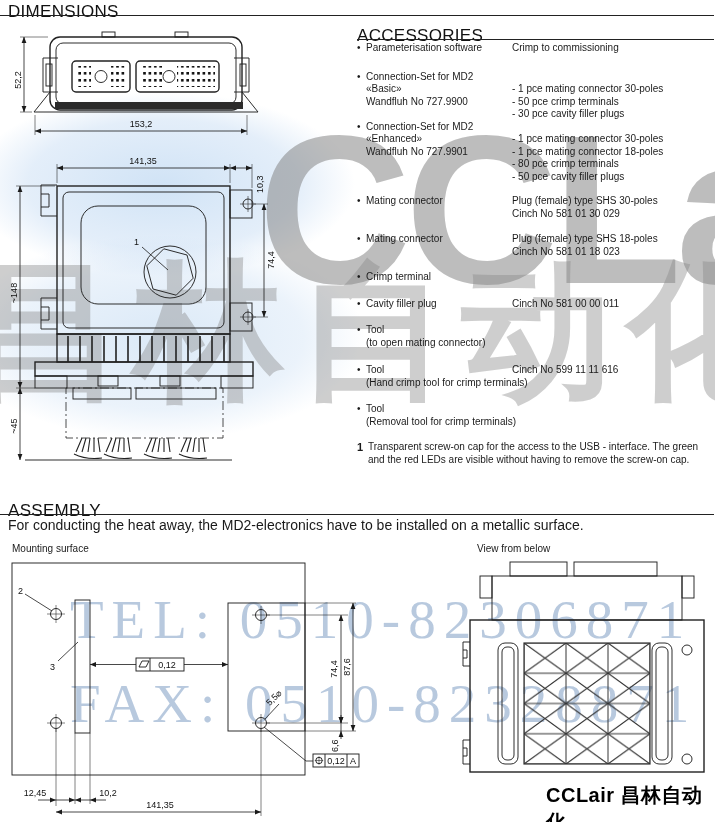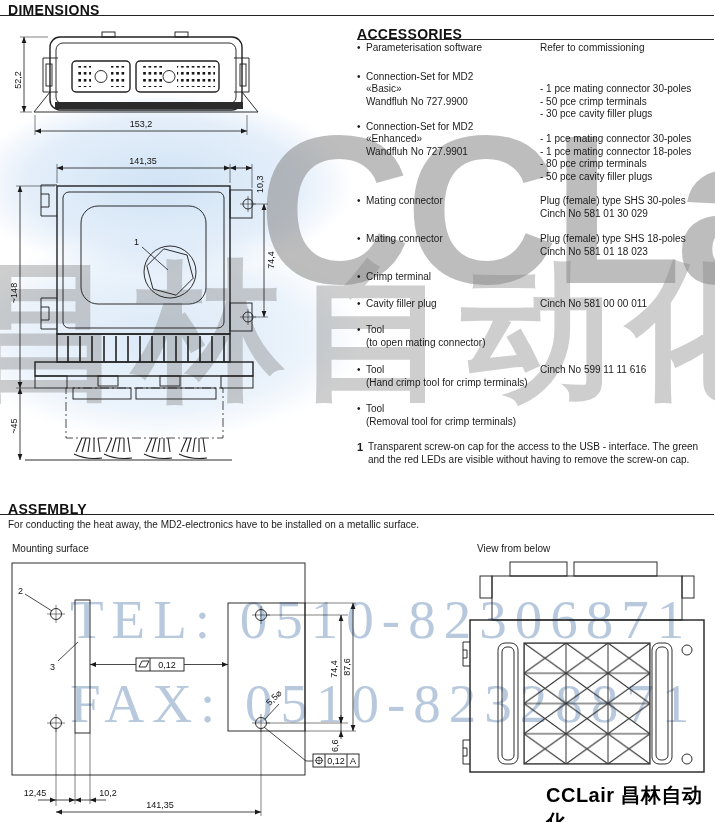--- a/index.html
+++ b/index.html
@@ -1,28 +1,28 @@
 <!DOCTYPE html>
 <html><head>
 <meta charset="utf-8">
 <style>
   html,body{margin:0;padding:0;background:#e8e8e8}
   #page{position:relative;width:715px;height:822px;background:#ffffff;overflow:hidden;
         font-family:"Liberation Sans",sans-serif;color:#1a1a1a}
   .abs{position:absolute}
-  .sec{font-weight:bold;font-size:14px;letter-spacing:.3px;color:#111}
+  .sec{font-weight:normal;font-size:17px;letter-spacing:.3px;color:#111}
   .rule{border-top:1.6px solid #222;height:0}
-  .note{font-size:10px;line-height:12.5px}
+  .note{font-size:14px;line-height:12.5px}
   .dwg-label{font-size:10px}
 
   
   #acc-list{position:absolute;left:357px;top:42px;width:357px}
   .acc-row{display:flex;align-items:flex-start;margin-bottom:13px}
   .bullet{width:9px;font-size:10px;line-height:12.5px;flex-shrink:0}
-  .acc-label{width:174px;flex-shrink:0;font-size:10px;line-height:12.5px;white-space:pre}
+  .acc-label{width:146px;flex-shrink:0;font-size:10px;line-height:12.5px;white-space:pre}
   .acc-value{flex:1;font-size:10px;line-height:12.5px;white-space:pre}
   .voff{padding-top:12.5px}
   .foot-row{display:flex;margin-top:0}
   .foot-marker{width:11px;font-weight:bold;font-size:11px;line-height:12.5px;flex-shrink:0}
   .foot-text{width:344px;font-size:10px;line-height:12.5px}
 
   
   .wm{pointer-events:none}
   #wm-blob1{left:-30px;top:92px;width:385px;height:185px;border-radius:50%;
     background:radial-gradient(closest-side,rgba(180,210,240,.62),rgba(190,215,242,.42) 70%,rgba(255,255,255,0));}
@@ -159,21 +159,21 @@
     <text transform="translate(264,112) rotate(-90)" text-anchor="middle">74,4</text>
   </svg>
 
   <div class="abs sec" style="left:357px;top:26px">ACCESSORIES</div>
   <div class="abs rule" style="left:357px;top:39px;width:357px"></div>
 
   <div id="acc-list">
     <div class="acc-row" style="margin-bottom:16px">
       <span class="bullet">•</span>
       <div class="acc-label">Parameterisation software</div>
-      <div class="acc-value">Refer to commissioning</div>
+      <div class="acc-value">Crimp to commissioning</div>
     </div>
     <div class="acc-row" style="margin-bottom:0">
       <span class="bullet">•</span>
       <div class="acc-label">Connection-Set for MD2
 «Basic»
 Wandfluh No 727.9900</div>
       <div class="acc-value voff">- 1 pce mating connector 30-poles
 - 50 pce crimp terminals
 - 30 pce cavity filler plugs</div>
     </div>

